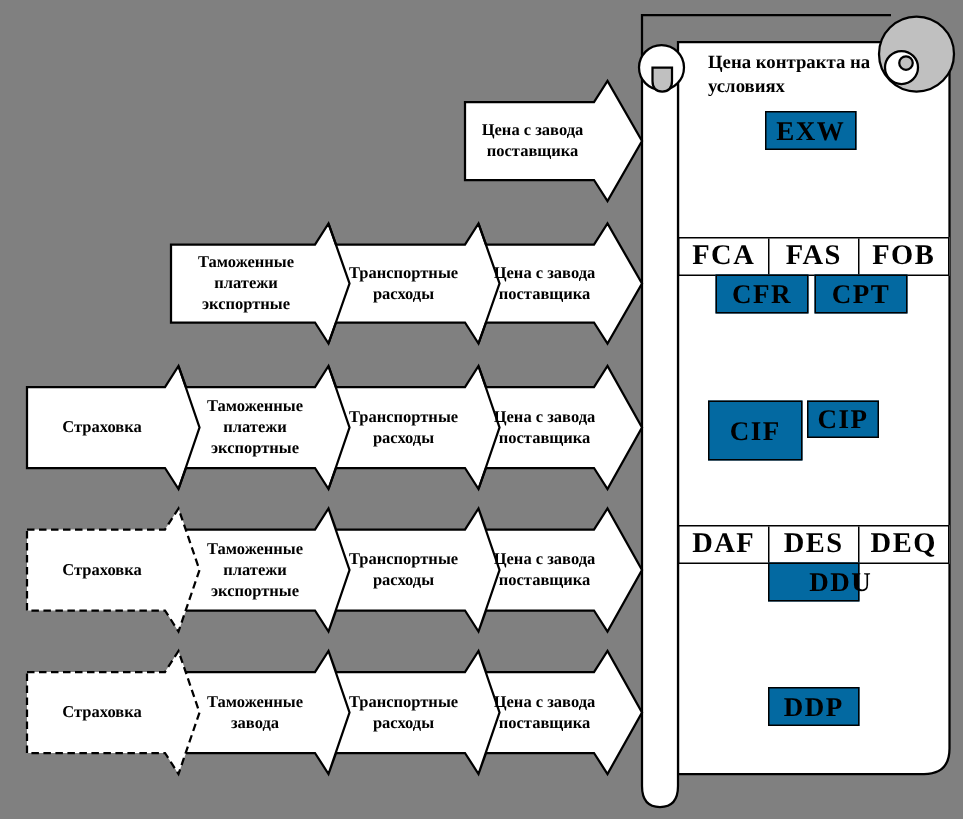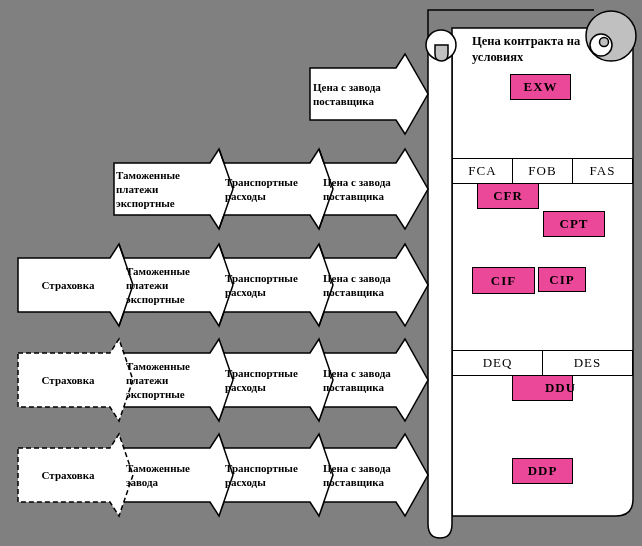--- a/index.html
+++ b/index.html
@@ -9,40 +9,40 @@
     width:642px;height:546px;
     background:#808080;
     overflow:hidden;
     font-family:"Liberation Serif","DejaVu Serif",serif;
     color:#000;
   }
   .layer{position:absolute;left:0;top:0;}
   .lbl{
     position:absolute;
     display:flex;align-items:center;justify-content:center;
-    text-align:left;
+    text-align:center;
     font-weight:bold;font-size:11px;line-height:1.3;
     pointer-events:none;
   }
   .term{
     position:absolute;
     display:flex;align-items:center;justify-content:center;
-    background:#ec4899;border:1.5px solid #000;
-    font-weight:bold;font-size:13px;letter-spacing:1px;
+    background:#0369a1;border:1.5px solid #000;
+    font-weight:bold;font-size:18px;letter-spacing:1px;
     box-sizing:border-box;
   }
   .tier{
     position:absolute;
     display:flex;
     background:#fff;border:1.5px solid #000;
     box-sizing:border-box;
   }
   .tier .cell{
     flex:1;display:flex;align-items:center;justify-content:center;
-    font-weight:normal;font-size:13px;letter-spacing:1px;
+    font-weight:bold;font-size:19px;letter-spacing:1px;
     border-right:1.5px solid #000;
   }
   .tier .cell:last-child{border-right:none;}
   .scroll-title{
     position:absolute;
     text-align:left;
     font-weight:bold;font-size:12.5px;line-height:1.3;
   }
 </style>
 </head>
@@ -104,30 +104,31 @@
   <div class="lbl" style="left:126px;top:451px;width:88px;height:48px;">Таможенные завода</div>
   <div class="lbl" style="left:225px;top:451px;width:88px;height:48px;">Транспортные расходы</div>
   <div class="lbl" style="left:323px;top:451px;width:80px;height:48px;">Цена с завода поставщика</div>
 
   <div class="scroll-title" style="left:472px;top:33px;width:140px;">Цена контракта на условиях</div>
 
   <div class="term" style="left:510px;top:74px;width:61px;height:26px;">EXW</div>
 
   <div class="tier" style="left:452px;top:158px;width:181px;height:26px;">
     <div class="cell">FCA</div>
+    <div class="cell">FAS</div>
     <div class="cell">FOB</div>
-    <div class="cell">FAS</div>
   </div>
   <div class="term" style="left:477px;top:183px;width:62px;height:26px;">CFR</div>
-  <div class="term" style="left:543px;top:183px;width:62px;height:26px;margin-top:28px;">CPT</div>
+  <div class="term" style="left:543px;top:183px;width:62px;height:26px;">CPT</div>
 
-  <div class="term" style="left:472px;top:267px;width:63px;height:27px;">CIF</div>
+  <div class="term" style="left:472px;top:267px;width:63px;height:40px;">CIF</div>
   <div class="term" style="left:538px;top:267px;width:48px;height:25px;">CIP</div>
 
   <div class="tier" style="left:452px;top:350px;width:181px;height:26px;">
+    <div class="cell">DAF</div>
+    <div class="cell">DES</div>
     <div class="cell">DEQ</div>
-    <div class="cell">DES</div>
   </div>
   <div class="term" style="left:512px;top:375px;width:61px;height:26px;padding-left:36px;">DDU</div>
 
   <div class="term" style="left:512px;top:458px;width:61px;height:26px;">DDP</div>
 
 </div>
 
 </body></html>

